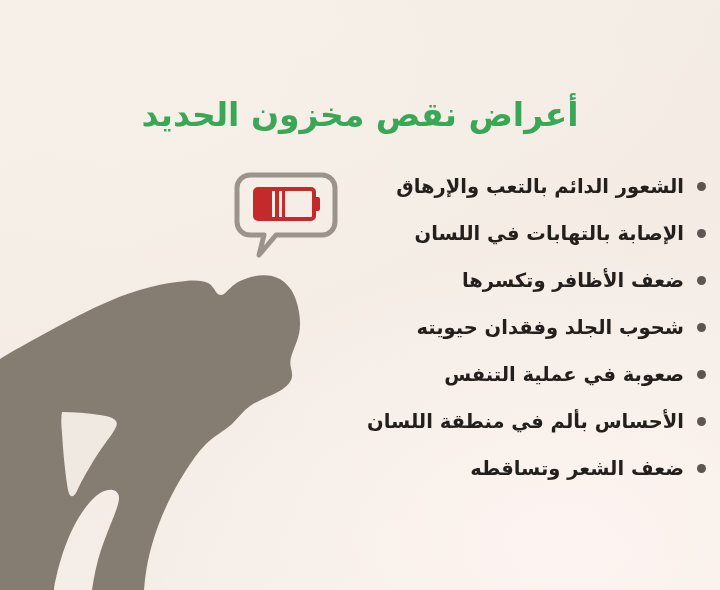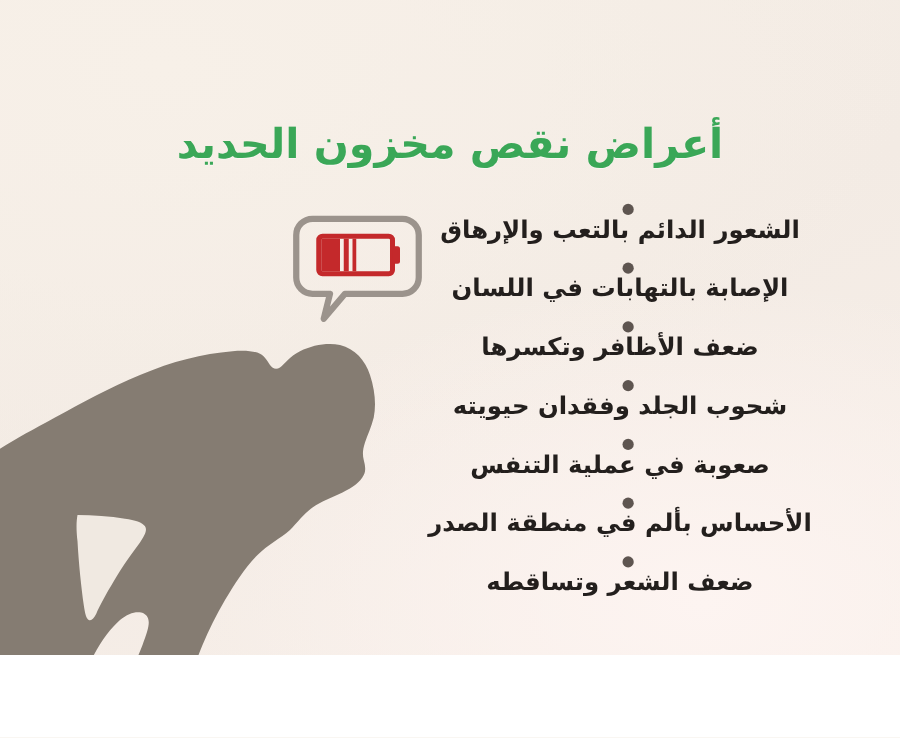--- a/index.html
+++ b/index.html
@@ -4,21 +4,21 @@
 <title>Iron Deficiency Symptoms Infographic</title>
 <style>
   html, body {
     margin: 0;
     padding: 0;
     background: #ffffff;
   }
   #poster {
     position: relative;
     width: 720px;
-    height: 524px;
+    height: 590px;
     overflow: hidden;
     font-family: "DejaVu Sans", "Liberation Sans", sans-serif;
     background: #f3ece5;
     background-image:
       radial-gradient(ellipse 95% 80% at 78% 92%, #fdf4f1 0%, rgba(253,244,241,0) 62%),
       radial-gradient(ellipse 120% 95% at 18% 10%, #f7f0e8 0%, rgba(247,240,232,0) 70%),
       linear-gradient(160deg, #f5eee6 0%, #f3ebe4 48%, #f7efe9 100%);
     margin-left: 16px;
     -webkit-font-smoothing: antialiased;
   }
@@ -65,21 +65,21 @@
     right: 14px;
     top: 163px;
     width: 420px;
     margin: 0;
     padding: 0;
     list-style: none;
     direction: rtl;
   }
   .symptom-item {
     display: flex;
-    flex-direction: column;
+    flex-direction: row;
     align-items: center;
     justify-content: flex-start;
     height: 47px;
   }
   .bullet {
     flex: 0 0 auto;
     width: 9px;
     height: 9px;
     border-radius: 50%;
     background: #5e5550;
@@ -190,21 +190,21 @@
     <li class="symptom-item">
       <span class="bullet"></span>
       <span class="symptom-text">شحوب الجلد وفقدان حيويته</span>
     </li>
     <li class="symptom-item">
       <span class="bullet"></span>
       <span class="symptom-text">صعوبة في عملية التنفس</span>
     </li>
     <li class="symptom-item">
       <span class="bullet"></span>
-      <span class="symptom-text">الأحساس بألم في منطقة الصدر</span>
+      <span class="symptom-text">الأحساس بألم في منطقة اللسان</span>
     </li>
     <li class="symptom-item">
       <span class="bullet"></span>
       <span class="symptom-text">ضعف الشعر وتساقطه</span>
     </li>
   </ul>
 
 </div>
 
 </body></html>

